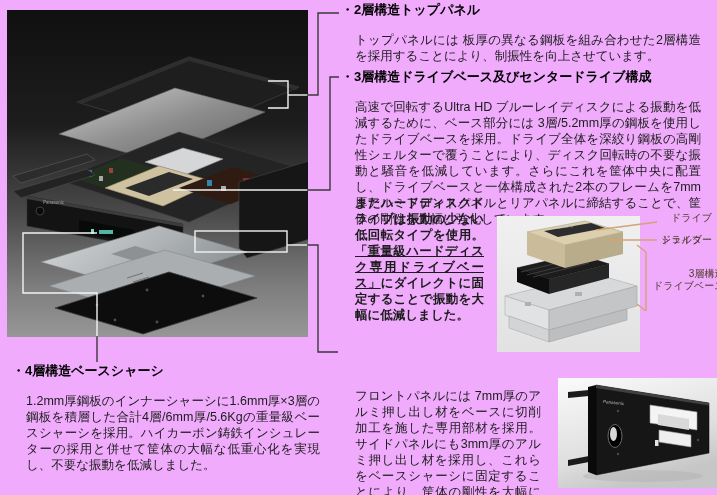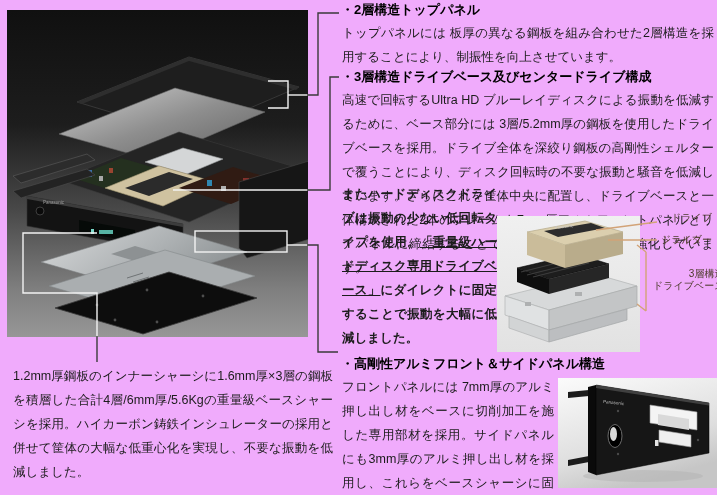--- a/index.html
+++ b/index.html
@@ -1,20 +1,20 @@
 <!DOCTYPE html>
 <html lang="ja"><head>
 <meta charset="utf-8">
 <style>
   html,body{margin:0;padding:0;background:#ffffff;}
   body{font-family:"Liberation Sans","DejaVu Sans",sans-serif;color:#1a1a1a;}
   #page{position:relative;width:717px;height:495px;background:#f0abfc;overflow:hidden;}
   .abs{position:absolute;}
   h3.hd{margin:0 0 3px 0;font-size:13px;font-weight:bold;color:#000;line-height:16px;letter-spacing:0;}
-  p.bd{margin:1px;font-size:12.5px;line-height:24px;color:#1c1c1c;text-align:justify;}
+  p.bd{margin:14px;font-size:12.5px;line-height:16px;color:#1c1c1c;text-align:justify;}
   .narrow{line-height:15.5px;}
   .linkish{text-decoration:underline;cursor:pointer;color:#1c1c1c;}
   .callout-label{position:absolute;font-size:10px;line-height:11.5px;color:#4a3a28;white-space:nowrap;text-align:right;}
   svg{display:block;}
   .noptr{pointer-events:none;}
 </style>
 </head>
 <body>
 
 <div id="page">
@@ -155,26 +155,24 @@
     <span style="display:block;">ドライブ</span>
     <span style="display:block;margin-top:10px;">シェルター</span>
   </div>
   <div class="callout-label" style="left:661px;top:234px;">ドライブ</div>
   <div class="callout-label" style="left:653px;top:268px;">
     <span style="display:block;">3層構造</span>
     <span style="display:block;">ドライブベース</span>
   </div>
 
   <div class="abs" style="left:12px;top:363px;width:322px;">
+    <h3 class="hd">・4層構造ベースシャーシ</h3>
     <p class="bd">1.2mm厚鋼板のインナーシャーシに1.6mm厚×3層の鋼板を積層した合計4層/6mm厚/5.6Kgの重量級ベースシャーシを採用。ハイカーボン鋳鉄インシュレーターの採用と併せて筐体の大幅な低重心化を実現し、不要な振動を低減しました。</p>
   </div>
 
-  <div class="abs" style="left:341px;top:356px;width:374px;">
-    <h3 class="hd">・高剛性アルミフロント＆サイドパネル構造</h3>
-  </div>
   <div class="abs" style="left:341px;top:374px;width:214px;">
     <p class="bd narrow">フロントパネルには 7mm厚のアルミ押し出し材をベースに切削加工を施した専用部材を採用。サイドパネルにも3mm厚のアルミ押し出し材を採用し、これらをベースシャーシに固定することにより、筐体の剛性を大幅に強化しました。</p>
   </div>
 
   <div class="abs" style="left:558px;top:378px;width:159px;height:110px;">
     <svg width="159" height="110" viewBox="0 0 159 110">
       <defs>
         <linearGradient id="fpBg" x1="0" y1="0" x2="0.4" y2="1">
           <stop offset="0" stop-color="#fbfbfb"></stop>
             <stop offset="0.7" stop-color="#dedede"></stop>

